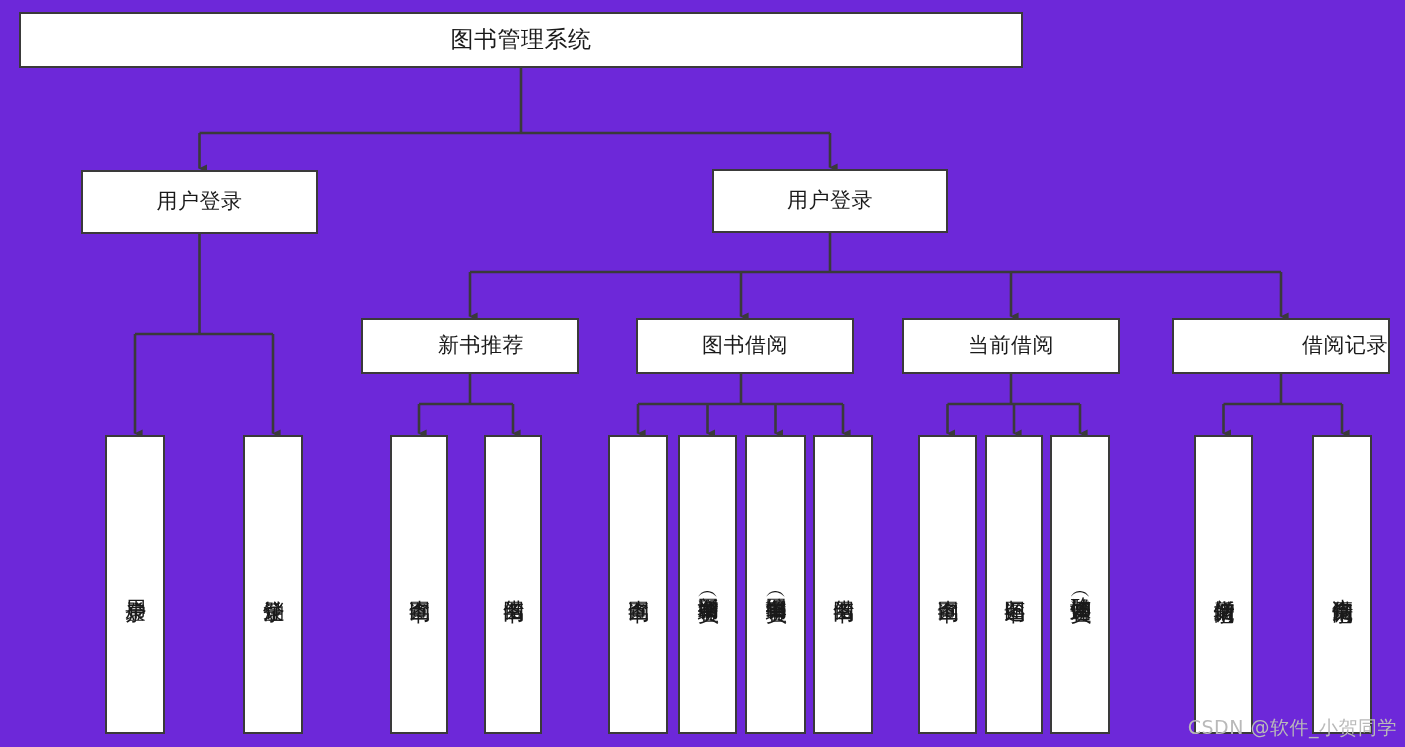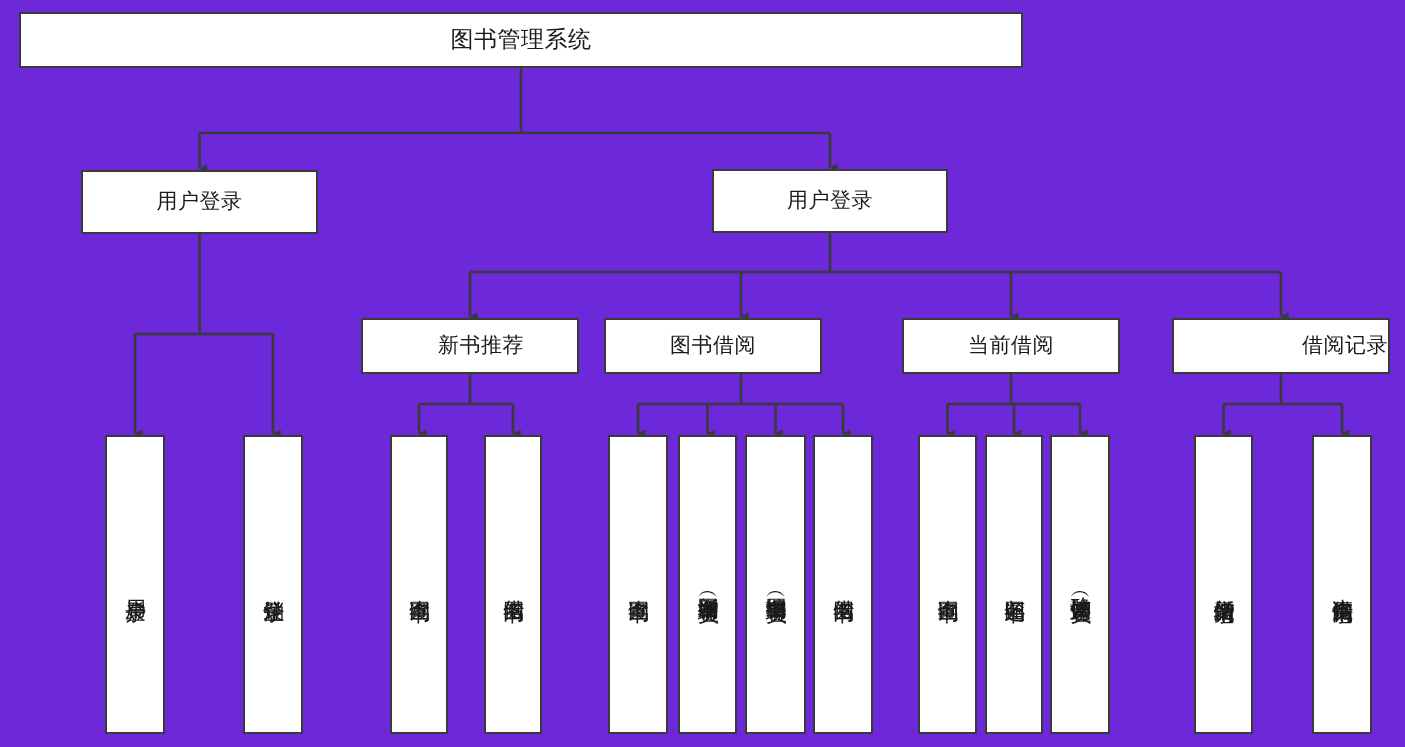--- a/index.html
+++ b/index.html
@@ -119,21 +119,21 @@
       </div>
       <div class="node-box lvl1" style="left: 81px; top: 170px; width: 237px; height: 64px; border-color: rgb(58, 58, 58); background: rgb(255, 255, 255);">
         <span class="node-label-h" style="color: rgb(26, 26, 26);">用户登录</span>
       </div>
       <div class="node-box lvl1" style="left: 712px; top: 169px; width: 236px; height: 64px; border-color: rgb(58, 58, 58); background: rgb(255, 255, 255);">
         <span class="node-label-h" style="color: rgb(26, 26, 26);">用户登录</span>
       </div>
       <div class="node-box lvl2" style="left: 361px; top: 318px; width: 218px; height: 56px; border-color: rgb(58, 58, 58); background: rgb(255, 255, 255);">
         <span class="node-label-h" style="color: rgb(26, 26, 26); margin-left: 22px;">新书推荐</span>
       </div>
-      <div class="node-box lvl2" style="left: 604px; top: 318px; width: 218px; height: 56px; border-color: rgb(58, 58, 58); background: rgb(255, 255, 255);">
+      <div class="node-box lvl2" style="left: 636px; top: 318px; width: 218px; height: 56px; border-color: rgb(58, 58, 58); background: rgb(255, 255, 255);">
         <span class="node-label-h" style="color: rgb(26, 26, 26);">图书借阅</span>
       </div>
       <div class="node-box lvl2" style="left: 902px; top: 318px; width: 218px; height: 56px; border-color: rgb(58, 58, 58); background: rgb(255, 255, 255); justify-content: center;">
         <span class="node-label-h" style="color: rgb(26, 26, 26);">当前借阅</span>
       </div>
       <div class="node-box lvl2" style="left: 1172px; top: 318px; width: 218px; height: 56px; border-color: rgb(58, 58, 58); background: rgb(255, 255, 255); justify-content: flex-end;">
         <span class="node-label-h" style="color: rgb(26, 26, 26);">借阅记录</span>
       </div>
       <div class="node-box lvl3" style="left: 105px; top: 435px; width: 60px; height: 299px; border-color: rgb(58, 58, 58); background: rgb(255, 255, 255);">
         <span class="node-label-v" style="color: rgb(26, 26, 26);">用户登录</span>
@@ -169,13 +169,14 @@
         <span class="node-label-v" style="color: rgb(26, 26, 26);">确认归还（管理员）</span>
       </div>
       <div class="node-box lvl3" style="left: 1194px; top: 435px; width: 59px; height: 299px; border-color: rgb(58, 58, 58); background: rgb(255, 255, 255);">
         <span class="node-label-v" style="color: rgb(26, 26, 26);">新增借阅记录</span>
       </div>
       <div class="node-box lvl3" style="left: 1312px; top: 435px; width: 60px; height: 299px; border-color: rgb(58, 58, 58); background: rgb(255, 255, 255);">
         <span class="node-label-v" style="color: rgb(26, 26, 26);">查询借阅记录</span>
       </div>
     </div>
 
+  <div class="watermark">CSDN @软件_小贺同学</div>
 </div>
 
 </body></html>

